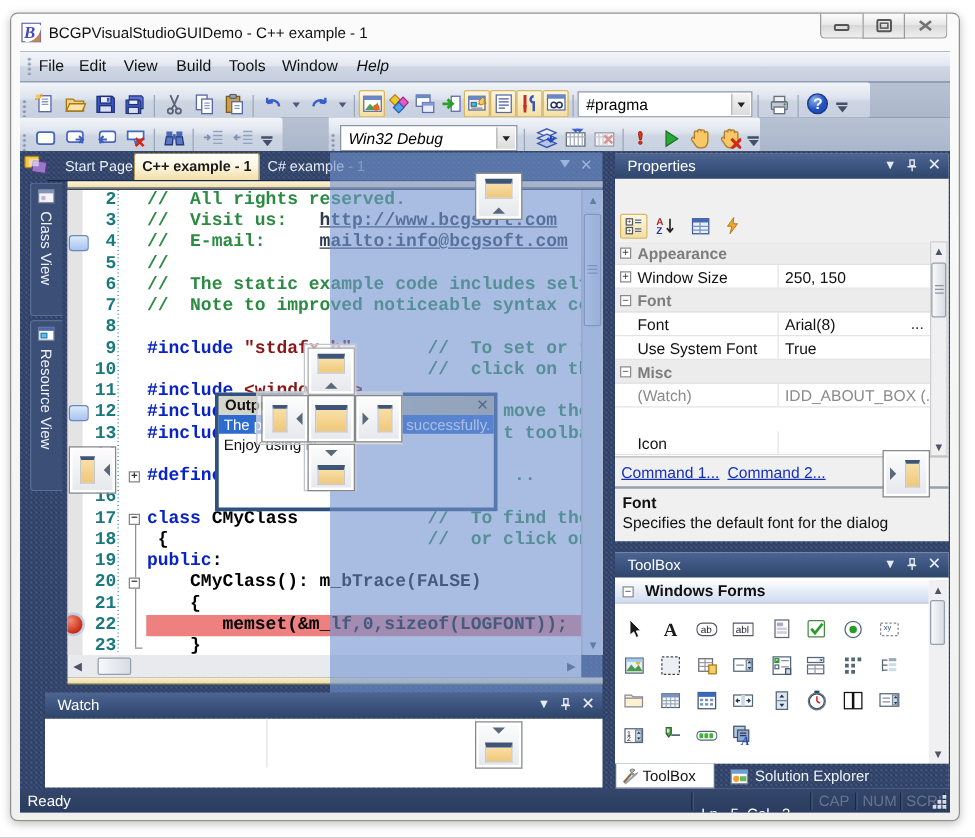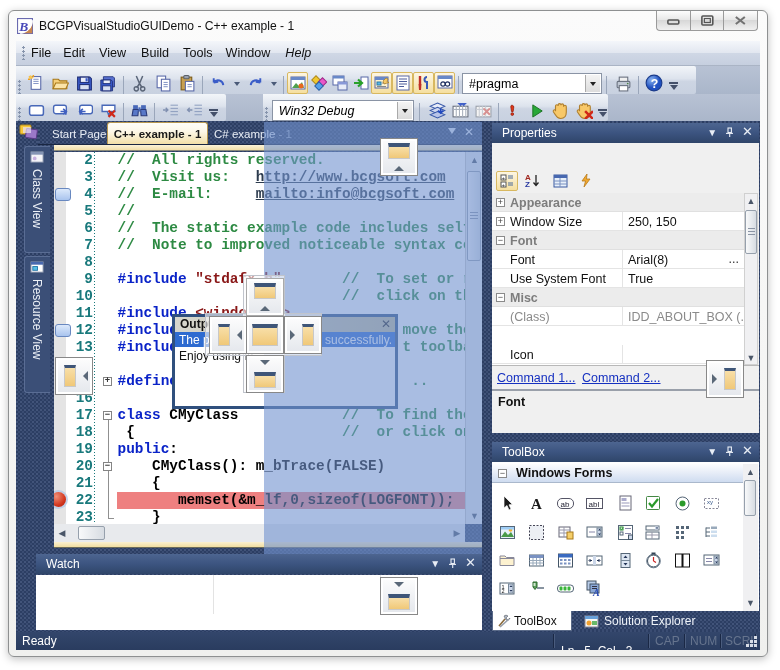--- a/index.html
+++ b/index.html
@@ -662,40 +662,41 @@
               <span class="nmx"></span>
               <span class="nm">Use System Font</span>
               <span class="vl">True</span>
             </div>
           <div class="prow cat" style="top:95px;">
               <span class="exp">−</span>
               <span class="nm">Misc</span>
             </div>
           <div class="prow" style="top:114px;">
               <span class="nmx"></span>
-              <span class="nm" style="color:#8a8a8a;">(Class)</span>
+              <span class="nm" style="color:#8a8a8a;">(Watch)</span>
               <span class="vl" style="color:#8a8a8a;">IDD_ABOUT_BOX (...</span>
             </div>
           <div class="prow" style="top:152px;">
               <span class="nmx"></span>
               <span class="nm">Icon</span>
             </div>
         </div>
         <div class="pscroll">
           <div class="arrbtn" style="left:0px;top:1px;width:12px;height:12px;">▲</div>
           <div class="sbthumb" style="left:0px;top:16px;width:12px;height:44px;"></div>
           <div style="position:absolute;left:3px;top:34px;width:7px;height:1px;background:#8a94a4;box-shadow:0 3px #8a94a4,0 6px #8a94a4;"></div>
           <div class="arrbtn" style="left:0px;top:158px;width:12px;height:12px;">▼</div>
         </div>
         <div class="pcmd">
             <a style="position:absolute;left:5px;top:5px;">Command 1...</a>
             <a style="position:absolute;left:90px;top:5px;">Command 2...</a>
           </div>
         <div class="pdesc">
             <div style="font-weight:bold;">Font</div>
+            <div style="margin-top:2px;">Specifies the default font for the dialog</div>
           </div>
       </div>
       <div class="toolbox">
         <div class="phead">
             <span class="ptitle">ToolBox</span>
           <div class="pbtns">
               <span style="font-size:10px;">▼</span>
               <svg width="9" height="11" viewBox="0 0 9 11">
                 <rect x="3" y="1" width="3.4" height="4.5" fill="none" stroke="#e8edf5" stroke-width="1.1"></rect>
                 <line x1="1" y1="6.4" x2="8" y2="6.4" stroke="#e8edf5" stroke-width="1.1"></line>

